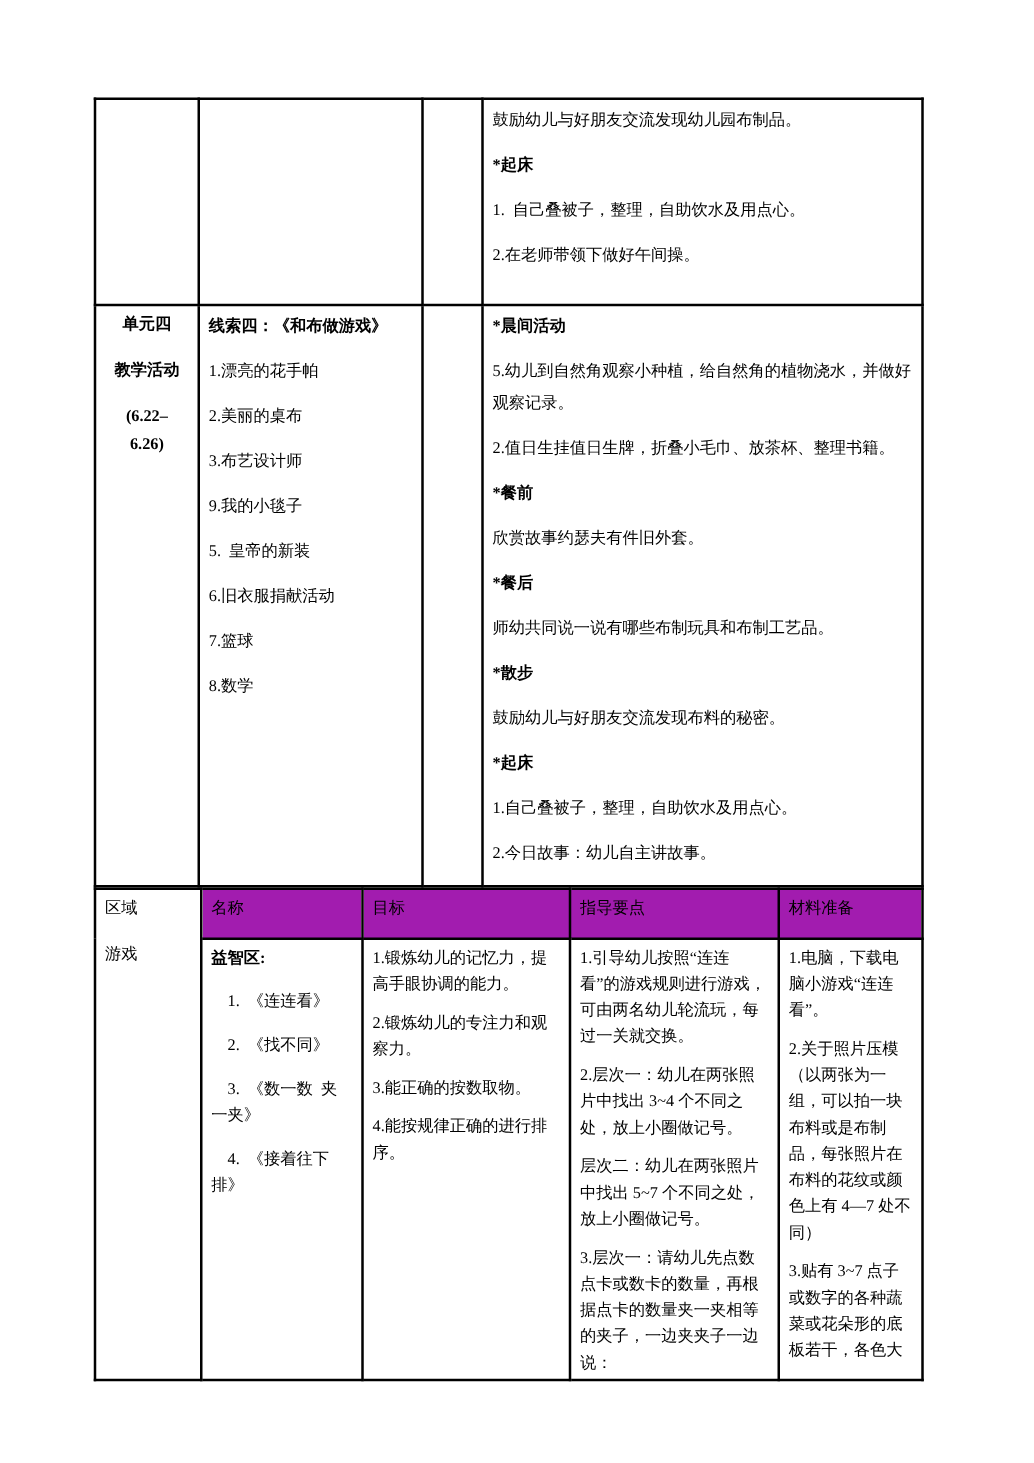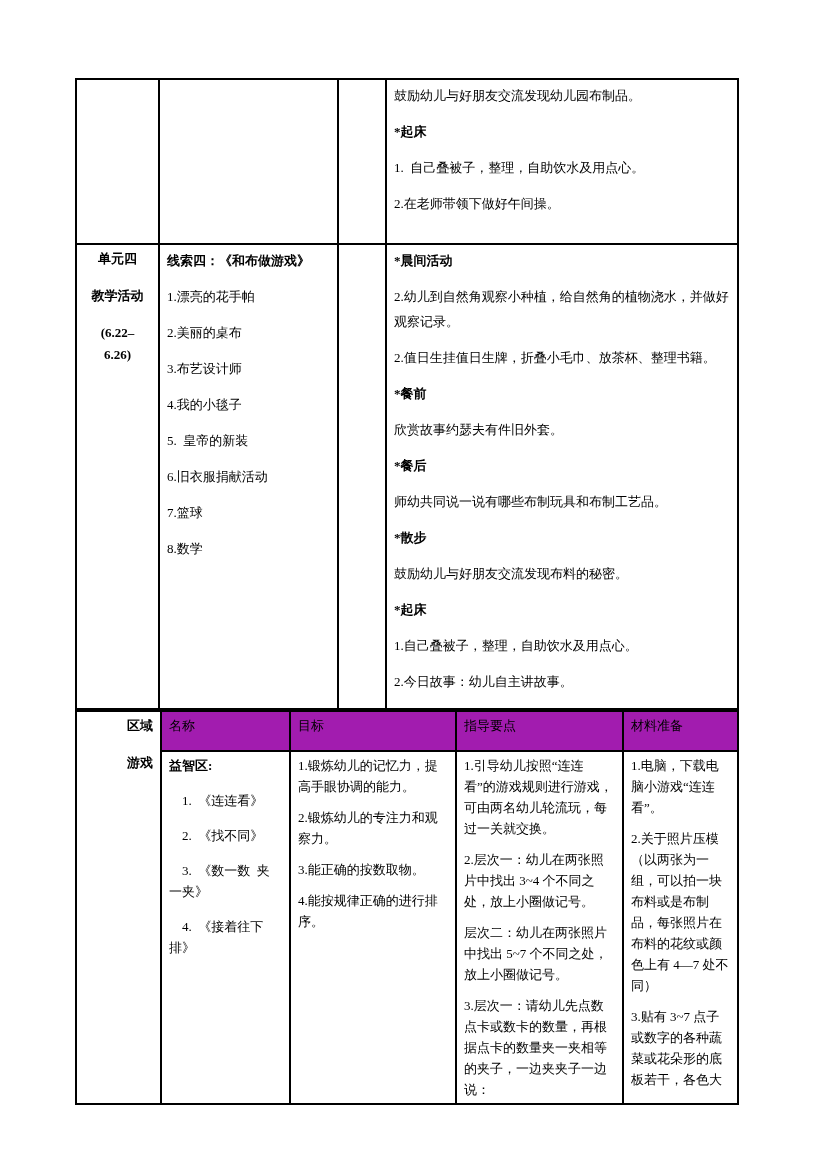--- a/index.html
+++ b/index.html
@@ -33,21 +33,21 @@
   td.ctr{text-align:center;}
   .t2 th{
     background:#a21caf;
     text-align:center;
     vertical-align:middle;
     font-weight:normal;
     line-height:21px;
   }
   .unit-line{line-height:22px;font-weight:bold;text-align:center;white-space:pre-wrap;}
   .unit-gap{margin-bottom:15px;}
-  .area-line{line-height:22px;font-weight:bold;text-align:right;margin-bottom:15px;}
+  .area-line{line-height:22px;font-weight:normal;text-align:left;margin-bottom:15px;}
   .name-item{white-space:pre-wrap;line-height:21px;margin:0 0 14px 0;}
   .mat .para,.guide .para{margin-bottom:10px;}
 </style>
 </head>
 <body>
 
 <div class="page">
   <div class="doc">
 
     <table class="t t1">
@@ -74,30 +74,30 @@
           <div class="unit-line unit-gap">单元四</div>
           <div class="unit-line unit-gap">教学活动</div>
           <div class="unit-line">(6.22–</div>
           <div class="unit-line">6.26)</div>
         </td>
         <td>
           <div class="para b">线索四：《和布做游戏》</div>
           <div class="para">1.漂亮的花手帕</div>
           <div class="para">2.美丽的桌布</div>
           <div class="para">3.布艺设计师</div>
-          <div class="para">4.我的小毯子</div>
+          <div class="para">9.我的小毯子</div>
           <div class="para">5.  皇帝的新装</div>
           <div class="para">6.旧衣服捐献活动</div>
           <div class="para">7.篮球</div>
           <div class="para">8.数学</div>
         </td>
         <td></td>
         <td>
           <div class="para b">*晨间活动</div>
-          <div class="para">2.幼儿到自然角观察小种植，给自然角的植物浇水，并做好观察记录。</div>
+          <div class="para">5.幼儿到自然角观察小种植，给自然角的植物浇水，并做好观察记录。</div>
           <div class="para">2.值日生挂值日生牌，折叠小毛巾、放茶杯、整理书籍。</div>
           <div class="para b">*餐前</div>
           <div class="para">欣赏故事约瑟夫有件旧外套。</div>
           <div class="para b">*餐后</div>
           <div class="para">师幼共同说一说有哪些布制玩具和布制工艺品。</div>
           <div class="para b">*散步</div>
           <div class="para">鼓励幼儿与好朋友交流发现布料的秘密。</div>
           <div class="para b">*起床</div>
           <div class="para">1.自己叠被子，整理，自助饮水及用点心。</div>
           <div class="para">2.今日故事：幼儿自主讲故事。</div>

